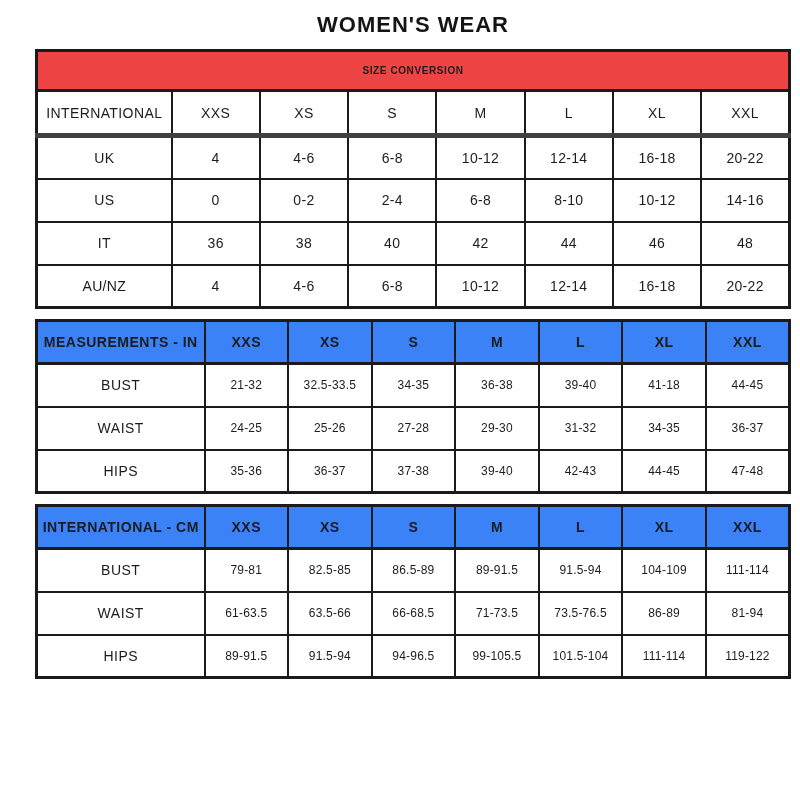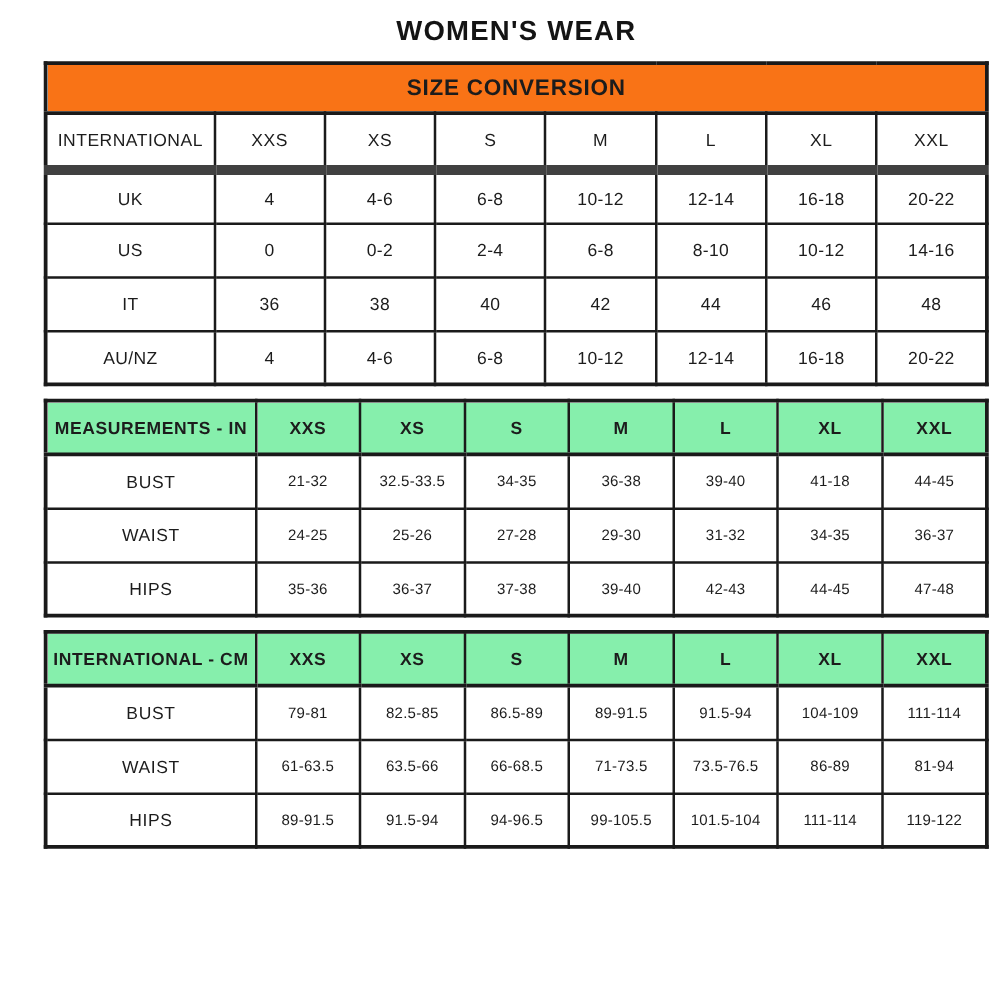--- a/index.html
+++ b/index.html
@@ -28,37 +28,37 @@
   .tbl-gap { height: 10px; }
   th, td {
     border: 2px solid #1a1a1a;
     text-align: center;
     vertical-align: middle;
     overflow: hidden;
     white-space: nowrap;
   }
   
   #size-table .title-row th {
-    background: #f97316;
+    background: #ef4444;
     height: 40px;
-    font-size: 18px;
+    font-size: 10px;
     font-weight: 700;
     letter-spacing: 0.6px;
     border-bottom: 3px solid #1a1a1a;
   }
   #size-table .cols-row td {
     height: 45px;
     font-size: 14px;
     letter-spacing: 0.4px;
-    border-bottom: 8px solid #404040;
+    border-bottom: 5px solid #404040;
   }
   #size-table tbody td { height: 43px; font-size: 14px; letter-spacing: 0.3px; }
   
   .meas-table thead th {
-    background: #86efac;
+    background: #3b82f6;
     height: 43px;
     font-size: 14px;
     font-weight: 700;
     letter-spacing: 0.5px;
     border-bottom: 3px solid #1a1a1a;
     text-align: center;
   }
   .meas-table tbody td.row-label { font-size: 14px; letter-spacing: 0.5px; }
   .meas-table tbody td { height: 43px; font-size: 12px; letter-spacing: 0.2px; }
 </style>

